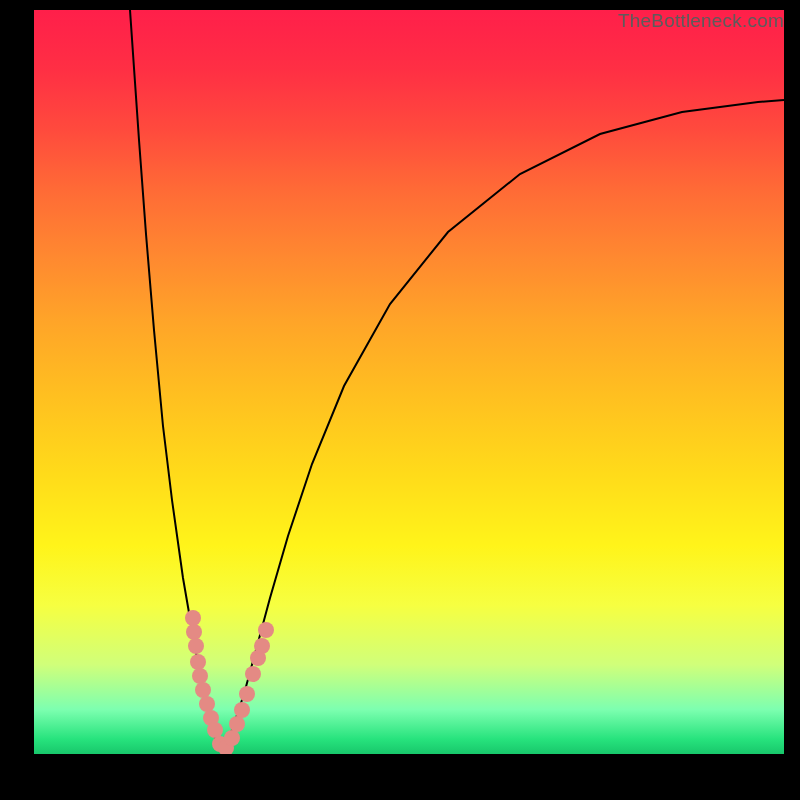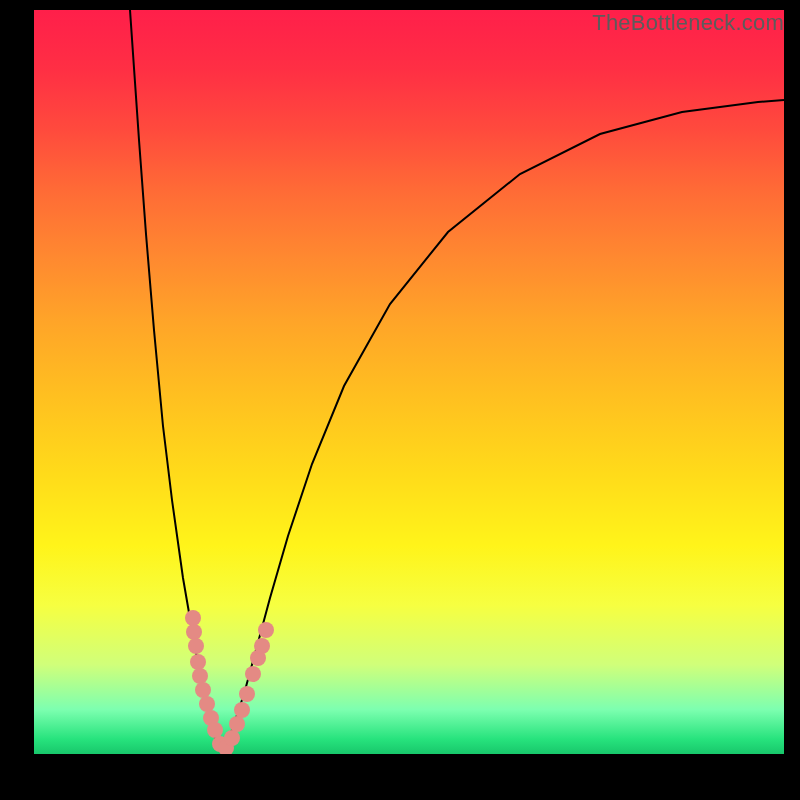--- a/index.html
+++ b/index.html
@@ -1,21 +1,21 @@
 <!DOCTYPE html>
 <html><head>
 <meta charset="utf-8">
 <style>
 html,body{margin:0;padding:0;width:800px;height:800px;overflow:hidden;background:#000;font-family:Arial,Helvetica,sans-serif}
 .frame{position:absolute;left:0;top:0;width:800px;height:800px;background:#000}
 .plot{position:absolute;left:34px;top:10px;width:750px;height:744px;background:linear-gradient(to bottom,
   #ff1f4a 0%, #ff2f44 8%, #ff4a3d 16%, #ff6a36 24%, #ff8830 33%,
   #ffa528 42%, #ffc020 52%, #ffda1a 62%, #fff41a 72%, #f6ff41 80%,
   #d0ff7a 88%, #7dffb0 94%, #27e37d 98%, #18c76b 100%)}
-.watermark{position:absolute;right:16px;top:10px;color:#5c5c5c;font-size:22px;font-weight:500;letter-spacing:.2px}
+.watermark{position:absolute;right:16px;top:10px;color:#5c5c5c;font-size:19px;font-weight:500;letter-spacing:.2px}
 svg{position:absolute;left:34px;top:10px;width:750px;height:744px}
 path.curve{fill:none;stroke:#000;stroke-width:2.0}
 circle.marker{fill:#e48a84;stroke:#e48a84;stroke-width:0}
 </style>
 </head>
 <body>
 
 <div class="frame">
   <div class="plot"></div>
 

